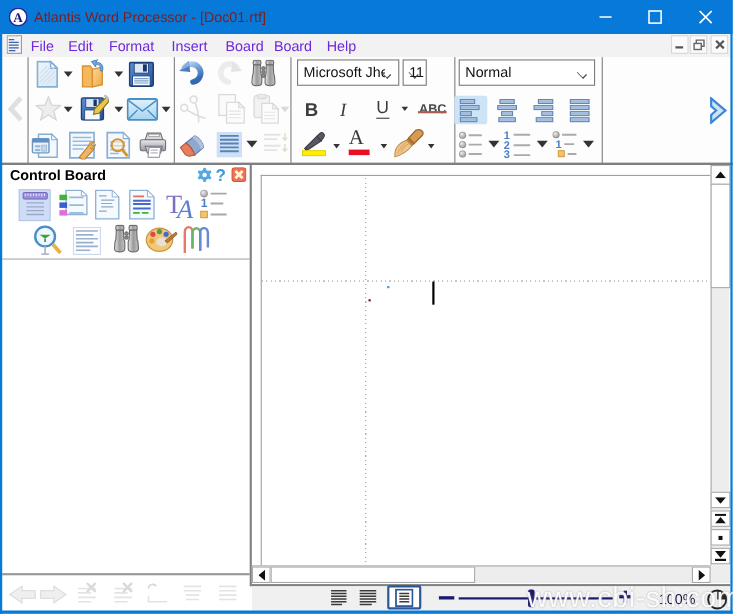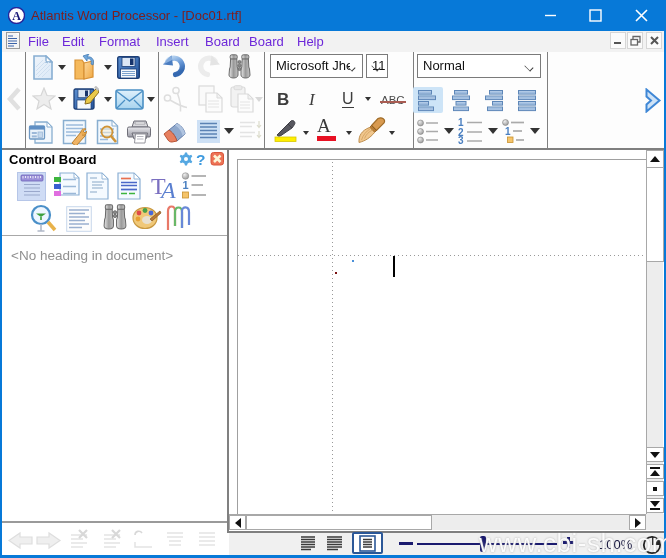--- a/index.html
+++ b/index.html
@@ -224,21 +224,21 @@
     <rect x="6" y="0.7" width="8" height="4" rx="1.5" fill="#eaeaea" stroke="#dadada" stroke-width="1"></rect>
     <path d="M10 9 L20 9 L25 14 L25 27 L10 27 Z" fill="#fcfcfc" stroke="#dadada" stroke-width="1.2"></path>
     <path d="M20 9 L20 14 L25 14 Z" fill="#f2f2f2" stroke="#dadada" stroke-width="1"></path>
     <path d="M12 17 L22 17 M12 20 L22 20 M12 23 L22 23" stroke="#e4e4e4" stroke-width="1"></path>
   </svg>
   <div class="dd pale" style="left:255px;top:97px"></div>
   <div class="abs" style="left:277px;top:90px;font-size:17px;font-weight:bold;color:#3d3d3d;font-family:'Liberation Sans'">B</div>
   <div class="abs" style="left:309px;top:90px;font-size:17px;font-style:italic;color:#3d3d3d;font-family:'Liberation Serif'">I</div>
   <div class="abs" style="left:342px;top:90px;font-size:16px;color:#3d3d3d;border-bottom:1.6px solid #3d3d3d;line-height:17px;">U</div>
   <div class="dd" style="left:365px;top:97px;border-left-width:3.5px;border-right-width:3.5px;border-top-width:4.5px"></div>
-  <div class="abs" style="left:381px;top:94px;font-size:11.5px;font-weight:normal;color:#4a4a4a;">ABC<div class="abs" style="left:-1px;top:7px;width:26px;height:1.6px;background:#a95c52"></div></div>
+  <div class="abs" style="left:381px;top:94px;font-size:11.5px;font-weight:bold;color:#4a4a4a;">ABC<div class="abs" style="left:-1px;top:7px;width:26px;height:1.6px;background:#a95c52"></div></div>
 
   <div class="abs" style="left:413px;top:87px;width:30px;height:26px;background:#cde4f7;border-radius:2px"></div>
   <svg class="abs" style="left:413px;top:87px" width="125" height="26" viewBox="0 0 125 26">
     <defs>
         <linearGradient id="barg" x1="0" y1="0" x2="0" y2="1">
       <stop offset="0" stop-color="#cadcf0"></stop>
           <stop offset="0.5" stop-color="#9cbade"></stop>
           <stop offset="1" stop-color="#b8cfe8"></stop>
         </linearGradient>
       </defs>
@@ -367,21 +367,20 @@
 
   <div class="combo" style="left:270px;top:54px;width:93px;height:24px;line-height:22px;padding-left:5px"><span class="ct" style="width:74px">Microsoft JhengHei</span><span class="cv"></span></div>
   <div class="combo" style="left:366px;top:54px;width:22px;height:24px;line-height:22px;padding-left:5px">11<span class="cv"></span></div>
   <div class="combo" style="left:417px;top:54px;width:124px;height:24px;line-height:22px;padding-left:5px">Normal<span class="cv"></span></div>
 
   <div class="abs" id="wa-top"></div>
   <div class="abs" id="board"></div>
   <div class="abs" id="board-border"></div>
   <div class="abs" id="board-title">Control Board</div>
   <div class="abs" id="board-sep1"></div>
-  <div class="abs" id="noheading">&lt;No heading in document&gt;</div>
   <div class="abs" id="board-sep2"></div>
 
   <svg class="abs" style="left:178px;top:152px" width="46" height="14" viewBox="0 0 46 14">
     <g fill="#55a8e2">
       <path d="M7 0.5 L9 0.5 L9.6 2.6 A4.6 4.6 0 0 1 11.2 3.5 L13.3 2.8 L14.3 4.6 L12.8 6.1 A4.6 4.6 0 0 1 12.8 7.9 L14.3 9.4 L13.3 11.2 L11.2 10.5 A4.6 4.6 0 0 1 9.6 11.4 L9 13.5 L7 13.5 L6.4 11.4 A4.6 4.6 0 0 1 4.8 10.5 L2.7 11.2 L1.7 9.4 L3.2 7.9 A4.6 4.6 0 0 1 3.2 6.1 L1.7 4.6 L2.7 2.8 L4.8 3.5 A4.6 4.6 0 0 1 6.4 2.6 Z"></path>
       <circle cx="8" cy="7" r="2" fill="#fff"></circle>
     </g>
     <text x="18" y="12.5" font-size="15.5" font-weight="bold" fill="#3e9ade" font-family="Liberation Sans">?</text>
     <rect x="33" y="0.5" width="12.5" height="12.5" rx="2.5" fill="#ee7356" stroke="#d8563a" stroke-width="1"></rect>
     <path d="M36 3.5 L42.5 10 M42.5 3.5 L36 10" stroke="#fdf6d8" stroke-width="2.6"></path>

